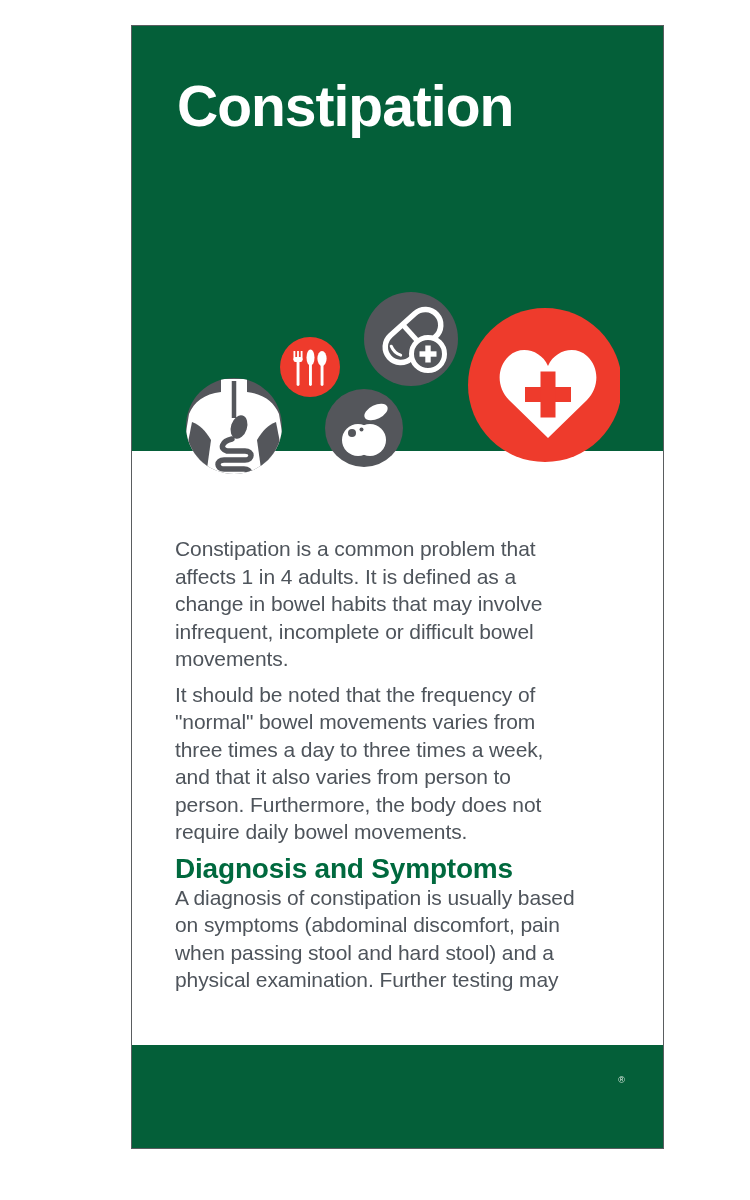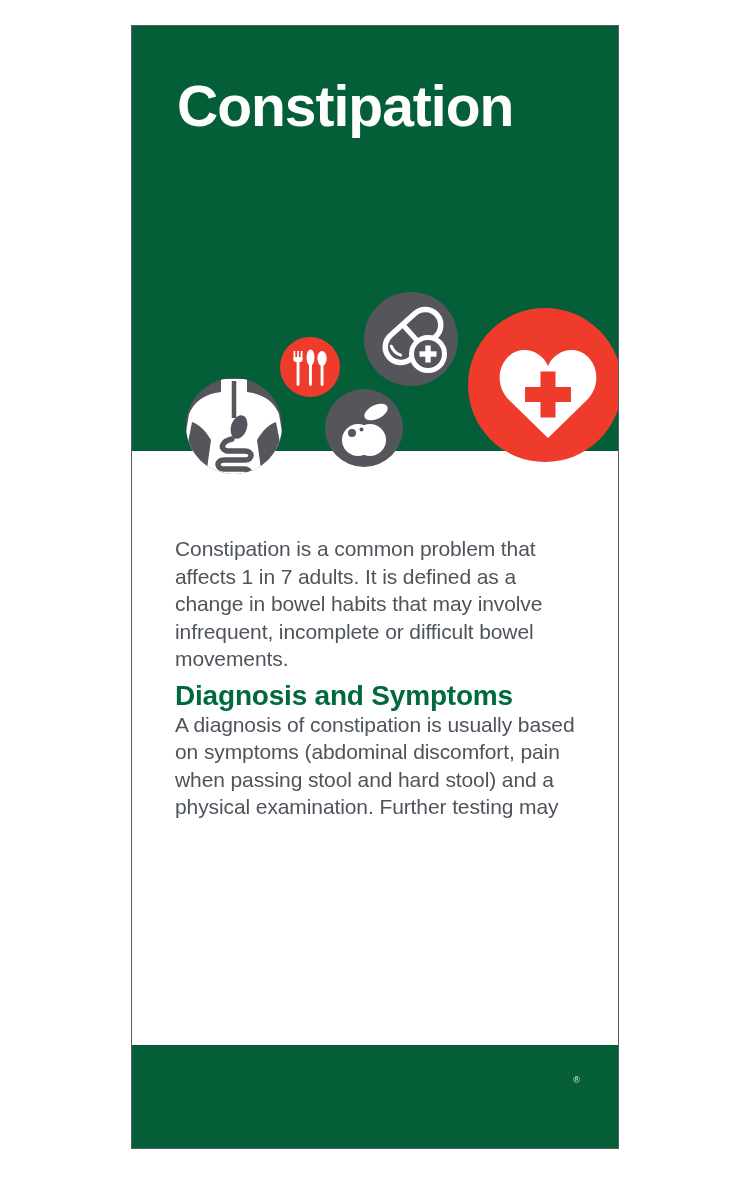--- a/index.html
+++ b/index.html
@@ -1,21 +1,21 @@
 <!DOCTYPE html>
 <html><head>
 <meta charset="utf-8">
 <style>
   html,body{margin:0;padding:0;}
   body{
     width:750px;height:1200px;position:relative;background:#ffffff;
     font-family:"Liberation Sans",sans-serif;overflow:hidden;
   }
   .panel{
-    position:absolute;left:131px;top:25px;width:488px;height:1124px;
+    position:absolute;left:131px;top:25px;width:533px;height:1124px;
     background:#ffffff;border:1.5px solid #5a5d60;box-sizing:border-box;overflow:hidden;
   }
   .header-band{position:absolute;top:0;left:0;right:0;height:425px;background:#045F39;}
   .title{
     position:absolute;left:45px;top:52px;margin:0;color:#ffffff;
     font-size:57px;line-height:57px;font-weight:bold;letter-spacing:-1px;white-space:nowrap;
   }
   .icons{position:absolute;top:0;left:0;pointer-events:none;}
   .content{position:absolute;left:43px;top:509px;width:445px;color:#4E545B;}
   .content p{
@@ -103,24 +103,30 @@
     <g>
       <circle cx="413" cy="359" r="77" fill="#EE3B2C"></circle>
       <path fill="#ffffff" d="M 416 340 C 409 324 389 319 377 330 C 364 342 365 362 377 374 L 416 412 L 455 374 C 467 362 468 342 455 330 C 443 319 423 324 416 340 Z"></path>
       <rect x="393" y="361" width="46" height="15" fill="#EE3B2C"></rect>
       <rect x="408.5" y="345.5" width="15" height="46" fill="#EE3B2C"></rect>
     </g>
   </svg>
 
   <div class="content">
     <p>Constipation is a common problem that
-affects 1 in 7 adults. It is defined as a
+affects 1 in 4 adults. It is defined as a
 change in bowel habits that may involve
 infrequent, incomplete or difficult bowel
 movements.</p>
+    <p>It should be noted that the frequency of
+"normal" bowel movements varies from
+three times a day to three times a week,
+and that it also varies from person to
+person. Furthermore, the body does not
+require daily bowel movements.</p>
     <h2>Diagnosis and Symptoms</h2>
     <p>A diagnosis of constipation is usually based
 on symptoms (abdominal discomfort, pain
 when passing stool and hard stool) and a
 physical examination. Further testing may</p>
   </div>
 
   <div class="footer-band">
     <div class="logo">
       <div class="logo-bar">

